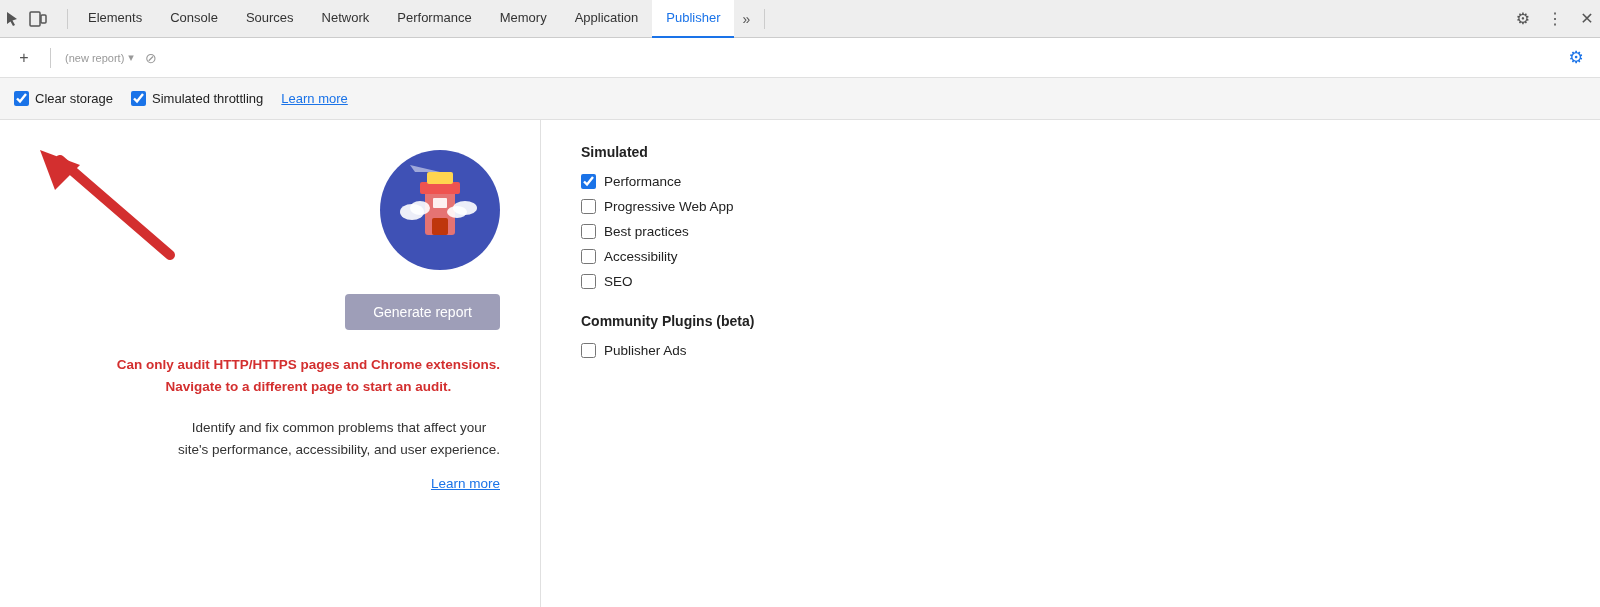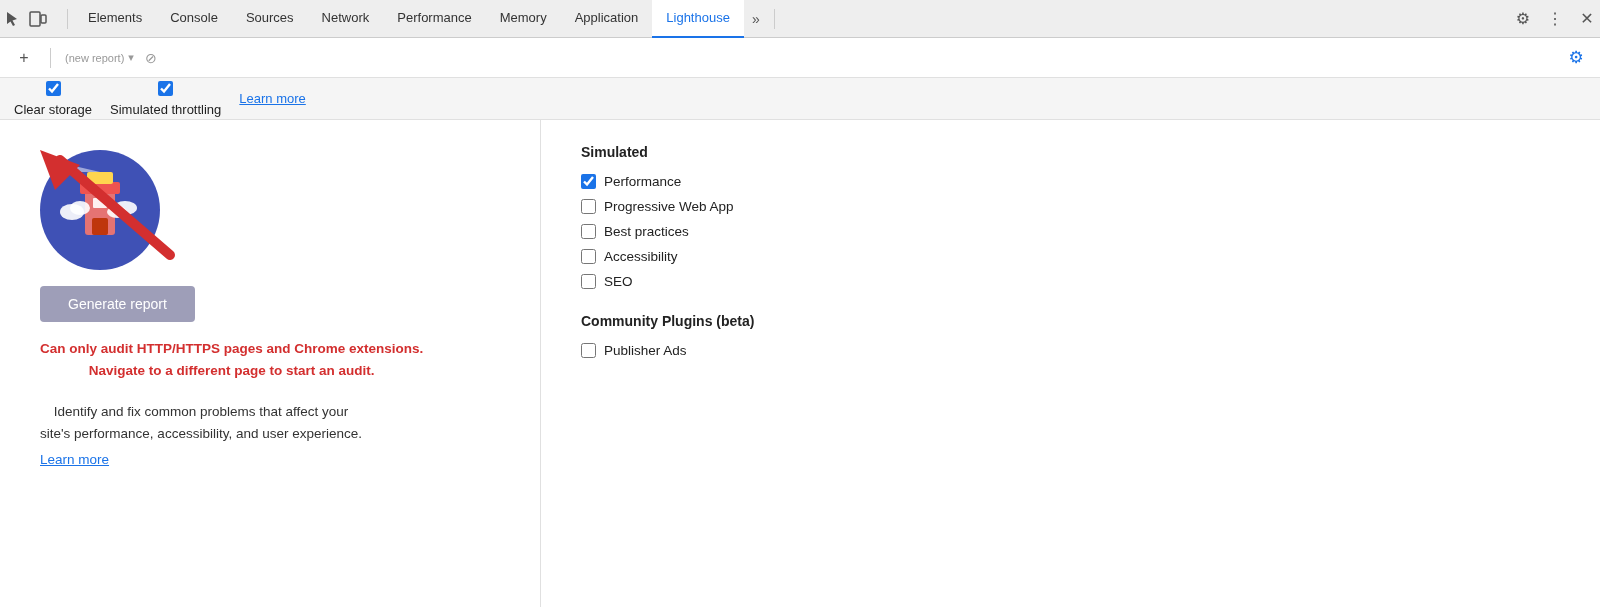--- a/index.html
+++ b/index.html
@@ -130,21 +130,20 @@
       height: 42px;
       padding: 0 14px;
       gap: 18px;
     }
     .checkbox-item {
       display: flex;
       align-items: center;
       gap: 6px;
       font-size: 13px;
       color: #222;
-      flex-direction: column;
     }
     .checkbox-item input[type=checkbox] {
       width: 15px; height: 15px;
       accent-color: #1a73e8;
       cursor: pointer;
     }
     .learn-more-link {
       color: #1a73e8;
       text-decoration: underline;
       cursor: pointer;
@@ -157,23 +156,24 @@
       background: #fff;
       height: calc(607px - 38px - 40px - 42px);
       overflow: hidden;
     }
 
     
     .left-panel {
       flex: 0 0 540px;
       display: flex;
       flex-direction: column;
-      align-items: flex-start;
+      align-items: flex-end;
       padding: 30px 40px 20px 40px;
       position: relative;
+      gap: 8px;
     }
 
     
     .arrow-container {
       position: absolute;
       top: 20px;
       left: 30px;
       width: 160px;
       height: 130px;
     }
@@ -202,21 +202,20 @@
       margin-bottom: 16px;
       font-family: inherit;
     }
 
     .error-text {
       color: #d32f2f;
       font-weight: bold;
       text-align: center;
       font-size: 13.5px;
       line-height: 1.6;
-      margin-bottom: 8px;
     }
     .description-text {
       color: #333;
       text-align: center;
       font-size: 13.5px;
       line-height: 1.6;
       margin-bottom: 8px;
       margin-top: 12px;
     }
     .bottom-learn-more {
@@ -314,21 +313,21 @@
   <div class="tab-item">
     <span>Performance</span>
   </div>
   <div class="tab-item">
     <span>Memory</span>
   </div>
   <div class="tab-item">
     <span>Application</span>
   </div>
   <div class="tab-item active">
-    <span>Lighthouse</span>
+    <span>Publisher</span>
   </div>
   <div class="tab-overflow">
     <span>»</span>
   </div>
 
   <div class="tab-separator"></div>
 
   <div class="tab-bar-right">
     <div class="right-icon">⚙</div>
     <div class="right-icon">⋮</div>

